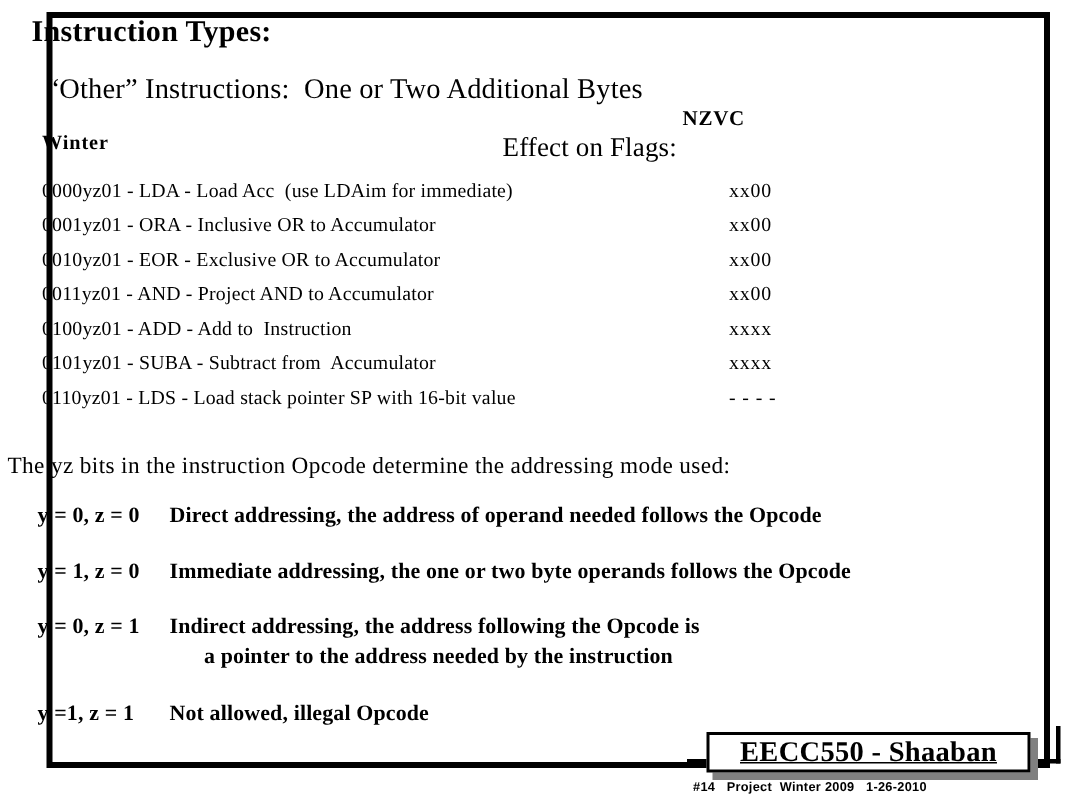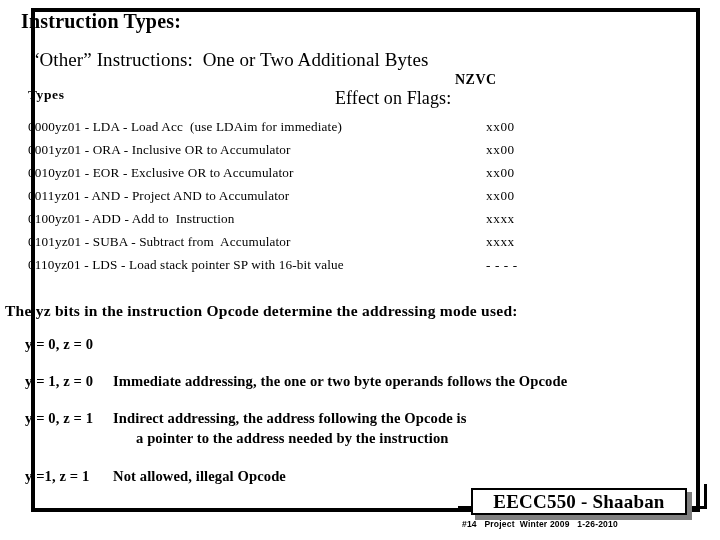--- a/index.html
+++ b/index.html
@@ -102,21 +102,21 @@
     top: 0;
     white-space: pre;
     letter-spacing: 0.6px;
   }
 
   
   #yz-intro {
     left: 5px;
     top: 302px;
     font-size: 15.5px;
-    font-weight: bold;
+    font-weight: normal;
     letter-spacing: 0.25px;
   }
   #yz-list {
     position: absolute;
     left: 25px;
     top: 336px;
     width: 650px;
   }
   .yz-row {
     position: relative;
@@ -198,20 +198,21 @@
   #badge-text {
     position: absolute;
     left: 0;
     top: 1px;
     width: 212px;
     text-align: center;
     font-size: 19px;
     font-weight: bold;
     letter-spacing: 0.2px;
     white-space: pre;
+    text-decoration: underline;
   }
   #footer-note {
     position: absolute;
     left: 22px;
     top: 35px;
     width: 240px;
     text-align: left;
     font-size: 8.5px;
     font-weight: bold;
     letter-spacing: 0.2px;
@@ -223,21 +224,21 @@
 <body>
 
 <div id="slide">
 
   <div id="frame"></div>
 
   <div class="txt" id="title-main">Instruction Types:</div>
 
   <div class="txt" id="title-sub">“Other” Instructions:  One or Two Additional Bytes</div>
 
-  <div class="txt" id="hdr-opcode">Types</div>
+  <div class="txt" id="hdr-opcode">Winter</div>
 
   <div class="txt" id="hdr-effect">Effect on Flags:</div>
 
   <div class="txt" id="hdr-nzvc">NZVC</div>
 
   <div id="opcode-table">
     <div class="op-row">
       <span class="op-text">0000yz01 - LDA - Load Acc  (use LDAim for immediate)</span>
       <span class="op-flags">xx00</span>
     </div>
@@ -265,20 +266,21 @@
       <span class="op-text">0110yz01 - LDS - Load stack pointer SP with 16-bit value</span>
       <span class="op-flags">- - - -</span>
     </div>
   </div>
 
   <div class="txt" id="yz-intro">The yz bits in the instruction Opcode determine the addressing mode used:</div>
 
   <div id="yz-list">
     <div class="yz-row" style="height:37px;">
       <span class="yz-label">y = 0, z = 0</span>
+      <span class="yz-desc">Direct addressing, the address of operand needed follows the Opcode</span>
     </div>
     <div class="yz-row" style="height:37px;">
       <span class="yz-label">y = 1, z = 0</span>
       <span class="yz-desc">Immediate addressing, the one or two byte operands follows the Opcode</span>
     </div>
     <div class="yz-row" style="height:58px;">
       <span class="yz-label">y = 0, z = 1</span>
       <span class="yz-desc">Indirect addressing, the address following the Opcode is</span>
       <span class="yz-desc2">a pointer to the address needed by the instruction</span>
     </div>

